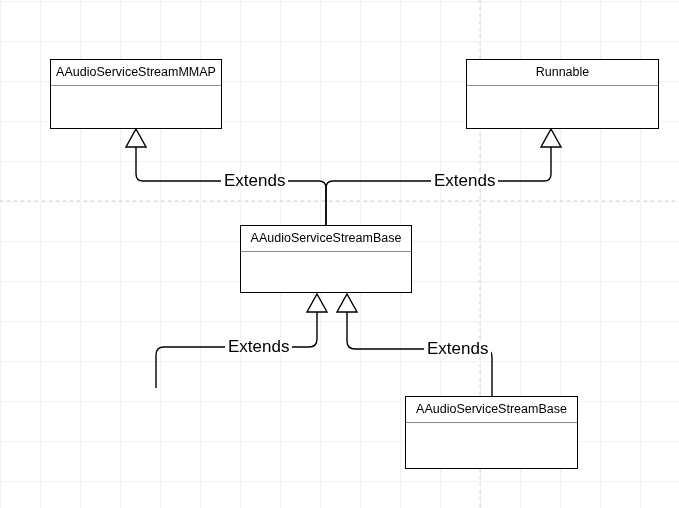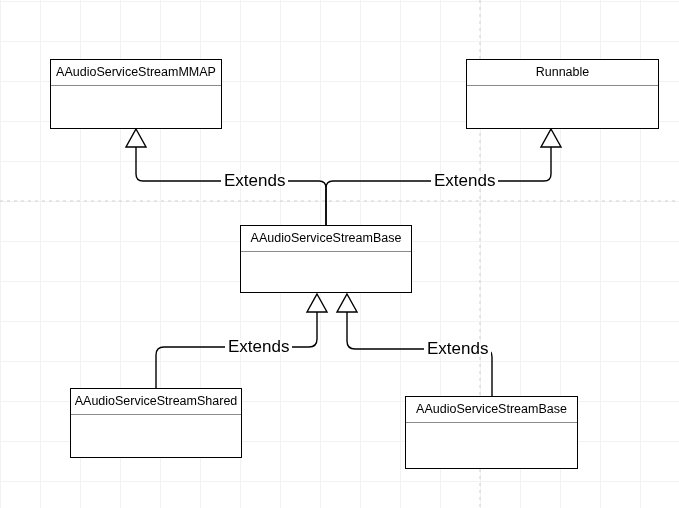--- a/index.html
+++ b/index.html
@@ -105,24 +105,20 @@
   <div class="uml-class" style="left:466px; top:59px; width:193px; height:70px;">
     <div class="uml-title">Runnable</div>
     <div class="uml-body"></div>
   </div>
 
   <div class="uml-class" style="left:240px; top:225px; width:172px; height:68px;">
     <div class="uml-title">AAudioServiceStreamBase</div>
     <div class="uml-body"></div>
   </div>
 
-  <div class="uml-class" style="left:70px; top:388px; width:172px; height:70px;">
-    <div class="uml-title">AAudioServiceStreamShared</div>
-    <div class="uml-body"></div>
-  </div>
 
   <div class="uml-class" style="left:405px; top:396px; width:173px; height:73px;">
     <div class="uml-title">AAudioServiceStreamBase</div>
     <div class="uml-body"></div>
   </div>
 
   <div class="edge-label" style="left:201px; top:175px;">Extends</div>
 
   <div class="edge-label" style="left:411px; top:175px;">Extends</div>
 

